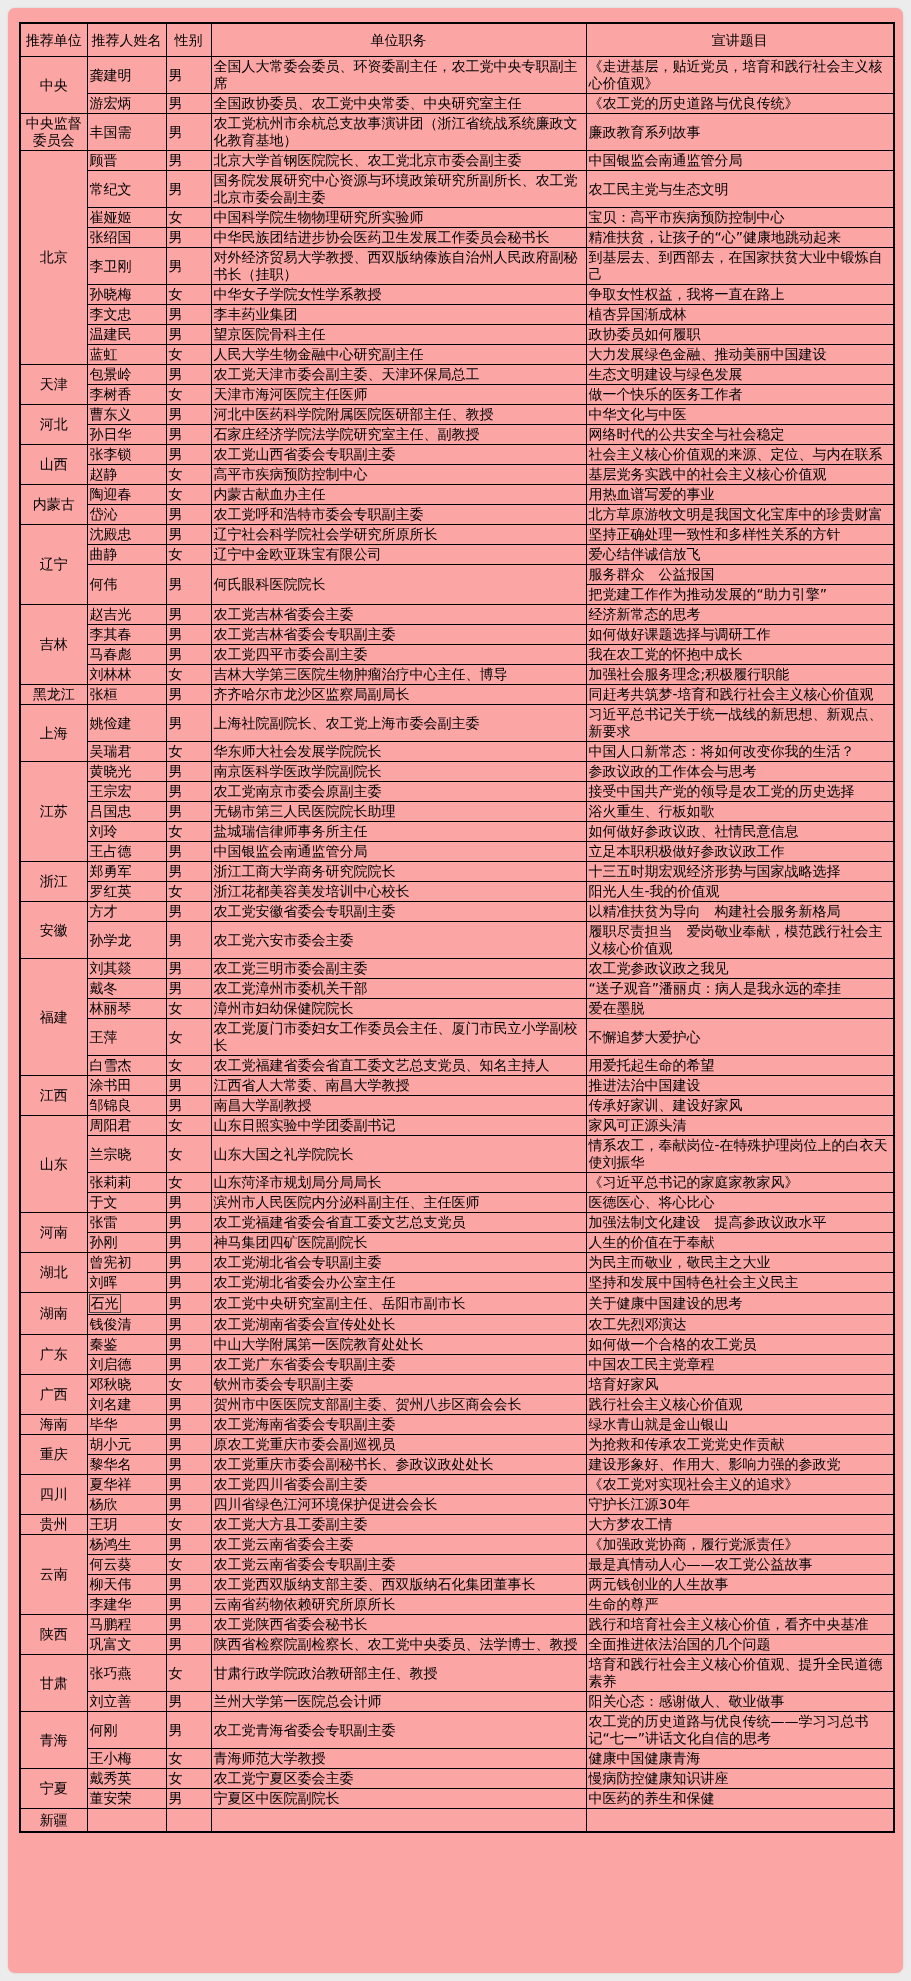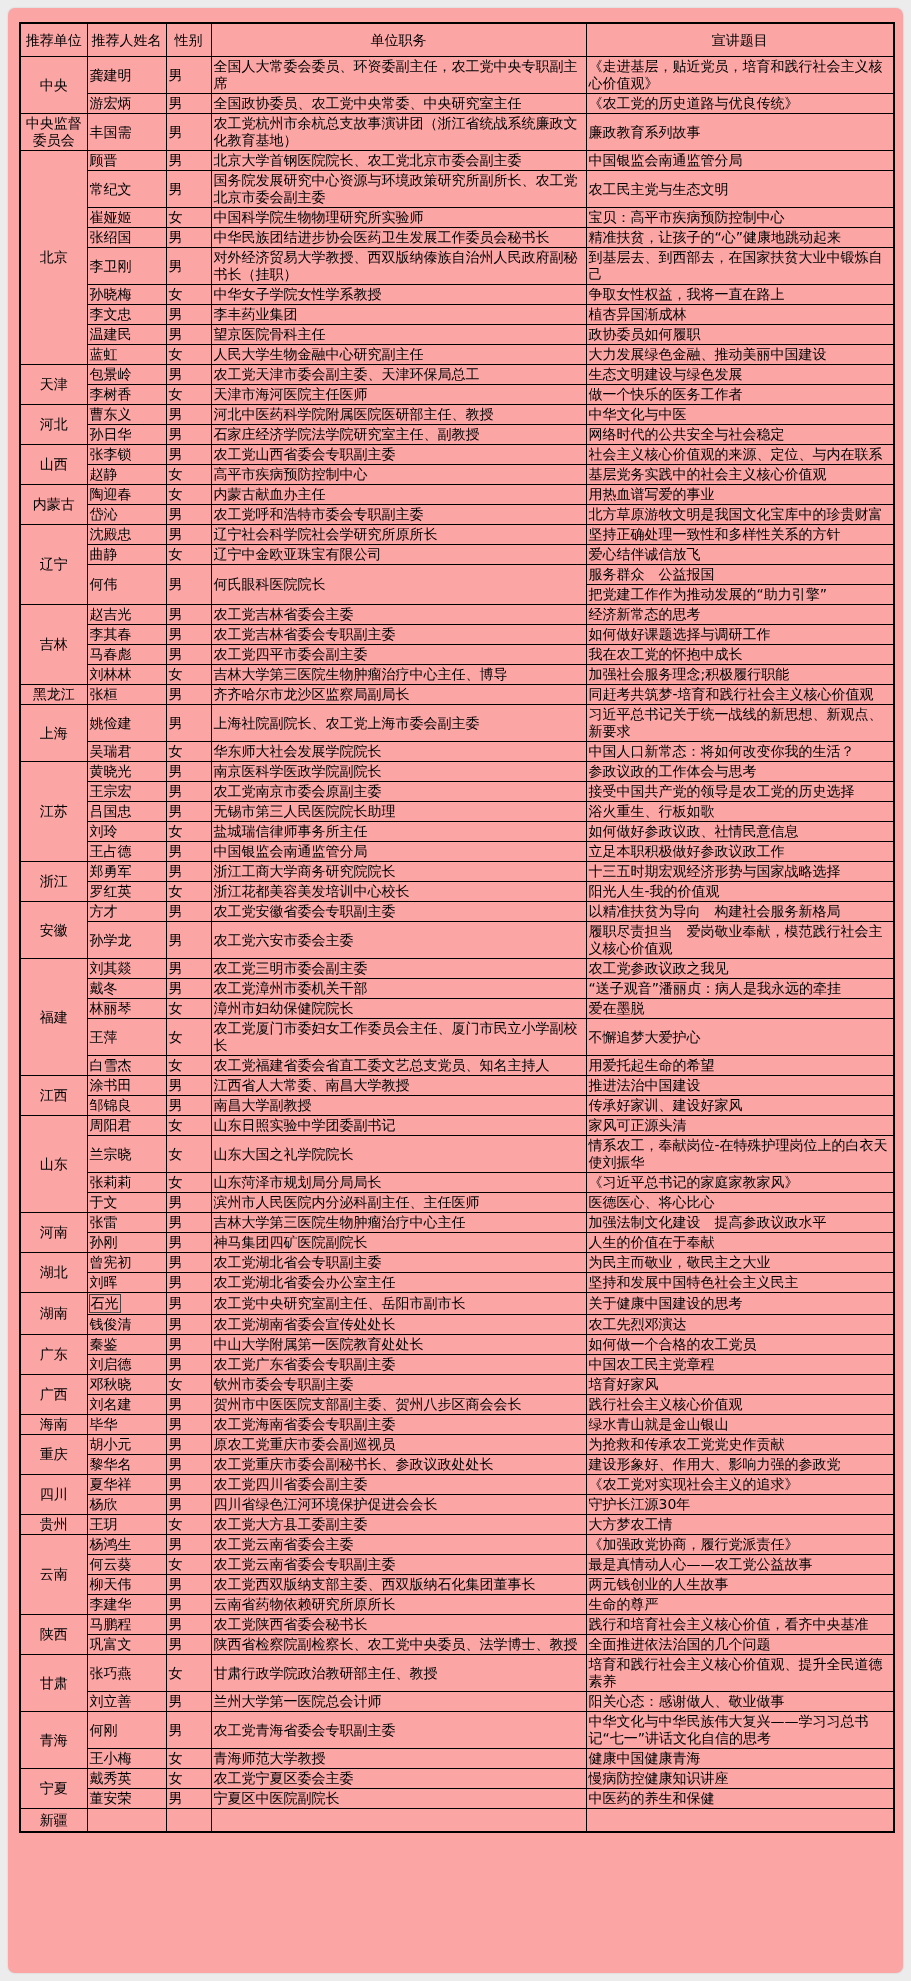--- a/index.html
+++ b/index.html
@@ -390,21 +390,21 @@
         <tr>
           <td class="name">于文</td>
           <td class="gender">男</td>
           <td class="position">滨州市人民医院内分泌科副主任、主任医师</td>
           <td class="topic">医德医心、将心比心</td>
         </tr>
         <tr>
           <td class="region" rowspan="2">河南</td>
           <td class="name">张雷</td>
           <td class="gender">男</td>
-          <td class="position">吉林大学第三医院生物肿瘤治疗中心主任</td>
+          <td class="position">农工党福建省委会省直工委文艺总支党员</td>
           <td class="topic">加强法制文化建设　提高参政议政水平</td>
         </tr>
         <tr>
           <td class="name">孙刚</td>
           <td class="gender">男</td>
           <td class="position">神马集团四矿医院副院长</td>
           <td class="topic">人生的价值在于奉献</td>
         </tr>
         <tr>
           <td class="region" rowspan="2">湖北</td>
@@ -547,21 +547,21 @@
           <td class="name">刘立善</td>
           <td class="gender">男</td>
           <td class="position">兰州大学第一医院总会计师</td>
           <td class="topic">阳关心态：感谢做人、敬业做事</td>
         </tr>
         <tr>
           <td class="region" rowspan="2">青海</td>
           <td class="name">何刚</td>
           <td class="gender">男</td>
           <td class="position">农工党青海省委会专职副主委</td>
-          <td class="topic">中华文化与中华民族伟大复兴——学习习总书记“七一”讲话文化自信的思考</td>
+          <td class="topic">农工党的历史道路与优良传统——学习习总书记“七一”讲话文化自信的思考</td>
         </tr>
         <tr>
           <td class="name">王小梅</td>
           <td class="gender">女</td>
           <td class="position">青海师范大学教授</td>
           <td class="topic">健康中国健康青海</td>
         </tr>
         <tr>
           <td class="region" rowspan="2">宁夏</td>
           <td class="name">戴秀英</td>

